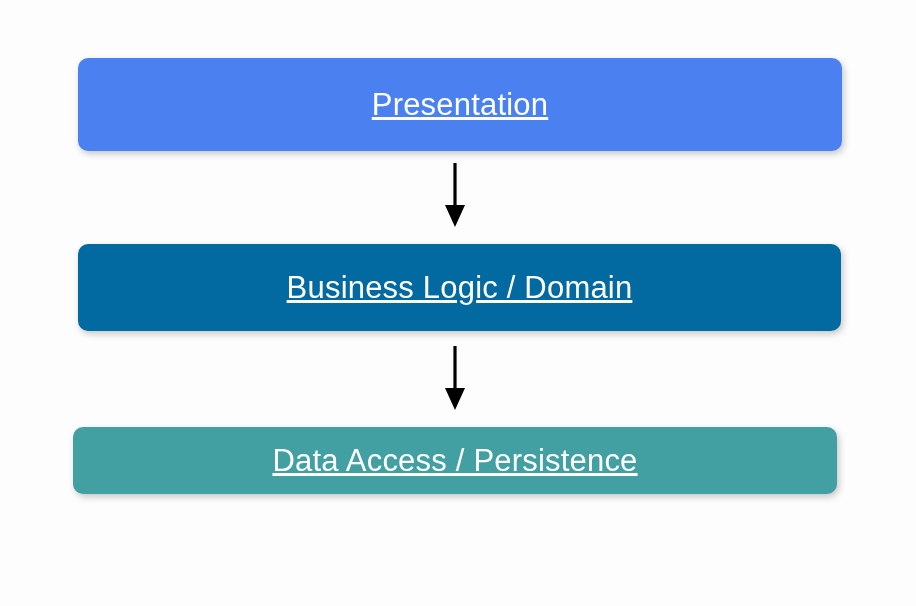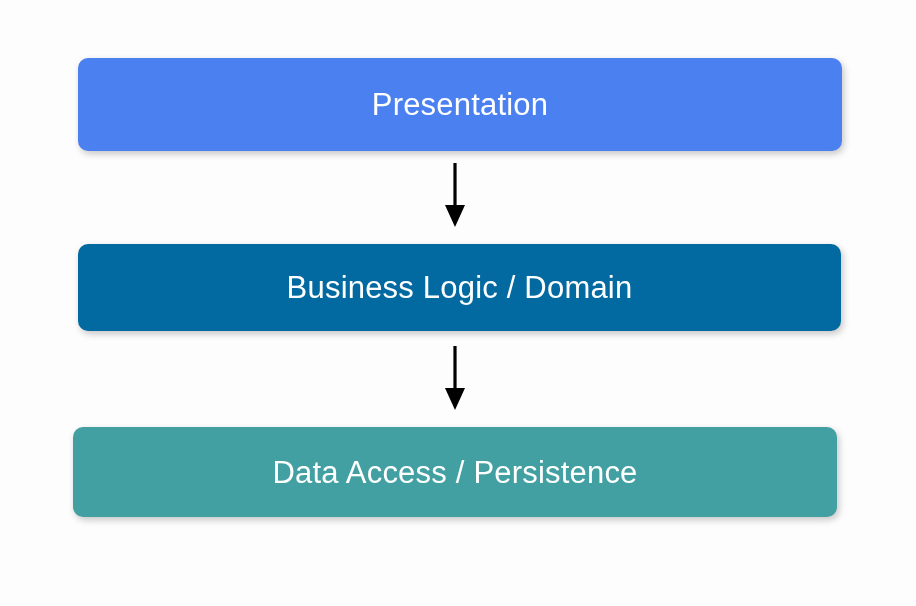--- a/index.html
+++ b/index.html
@@ -35,40 +35,41 @@
 
   .layer-label {
     color: #ffffff;
     font-family: "Liberation Sans", sans-serif;
     font-size: 31px;
     font-weight: 400;
     letter-spacing: 0.2px;
     line-height: 1;
     white-space: nowrap;
     text-align: center;
+    text-decoration: underline;
   }
 
   
   #box-presentation {
     left: 78px;
     top: 58px;
     width: 764px;
     height: 93px;
   }
   #box-business-logic {
     left: 78px;
     top: 244px;
     width: 763px;
     height: 87px;
   }
   #box-data-access {
     left: 73px;
     top: 427px;
     width: 764px;
-    height: 90px;
+    height: 67px;
   }
 
   
   .connector-arrow {
     position: absolute;
     left: 435px;
     width: 40px;
   }
   #arrow-presentation-to-business {
     top: 163px;

